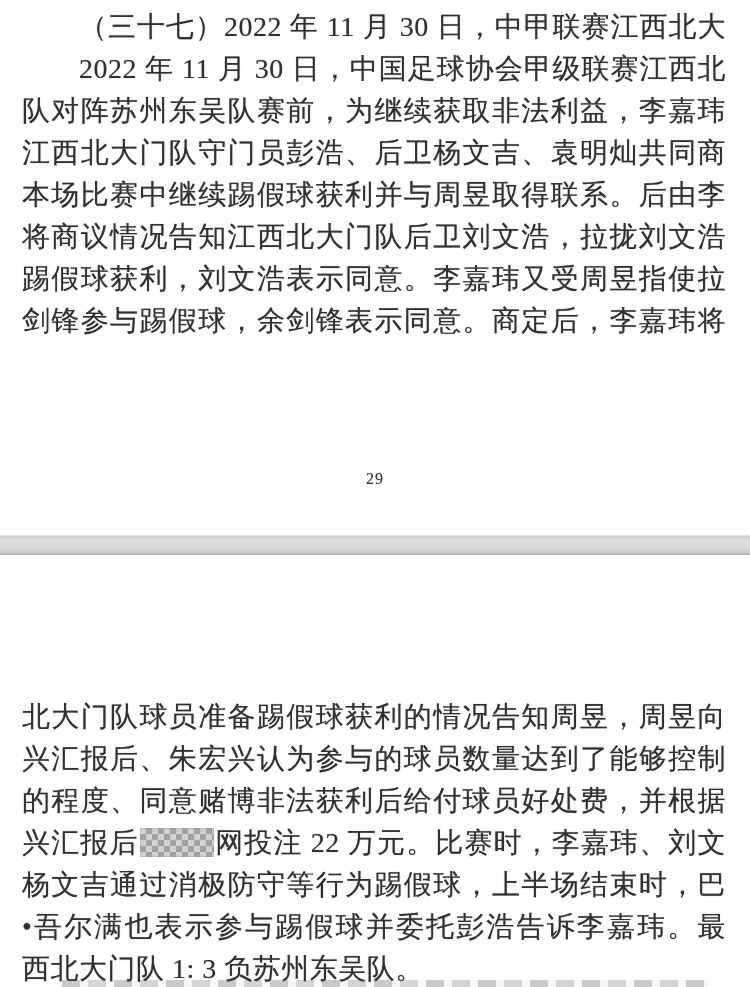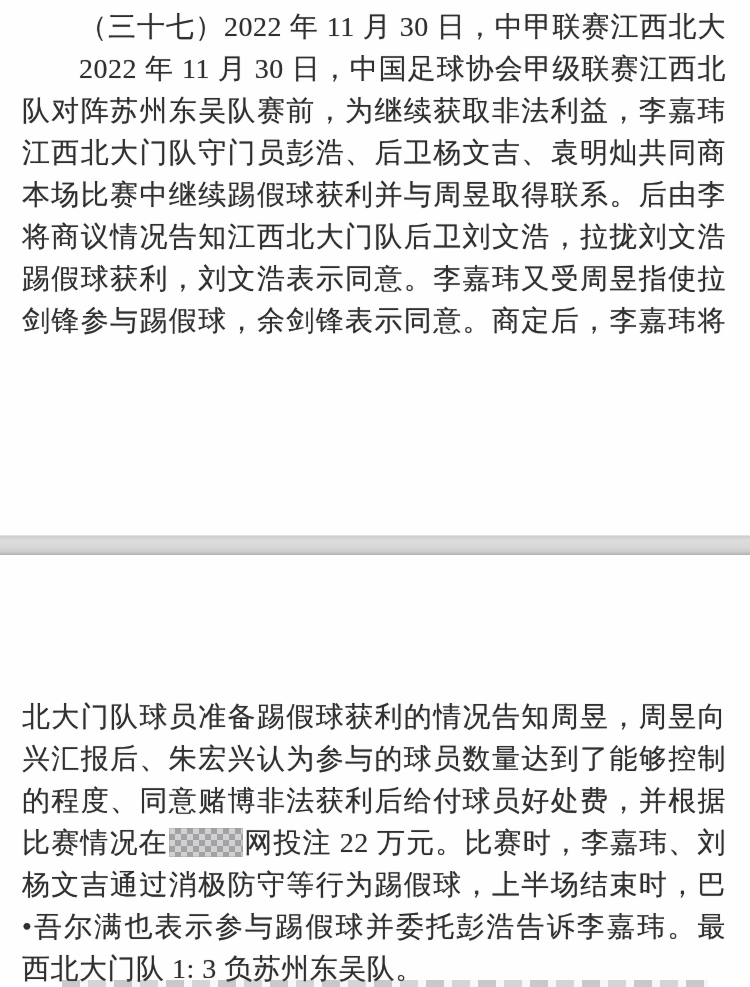--- a/index.html
+++ b/index.html
@@ -57,28 +57,29 @@
     <div class="ln just ind">（三十七）2022 年 11 月 30 日，中甲联赛江西北大门队</div>
     <div class="ln just ind">2022 年 11 月 30 日，中国足球协会甲级联赛江西北大门</div>
     <div class="ln just">队对阵苏州东吴队赛前，为继续获取非法利益，李嘉玮又和</div>
     <div class="ln just">江西北大门队守门员彭浩、后卫杨文吉、袁明灿共同商定在</div>
     <div class="ln just">本场比赛中继续踢假球获利并与周昱取得联系。后由李嘉玮</div>
     <div class="ln just">将商议情况告知江西北大门队后卫刘文浩，拉拢刘文浩参与</div>
     <div class="ln just">踢假球获利，刘文浩表示同意。李嘉玮又受周昱指使拉拢余</div>
     <div class="ln just">剑锋参与踢假球，余剑锋表示同意。商定后，李嘉玮将江西</div>
   </div>
 
+  <div class="pagenum">29</div>
 
   <div class="band"></div>
 
   <div class="textblock" style="top:696px;">
     <div class="ln just">北大门队球员准备踢假球获利的情况告知周昱，周昱向朱宏</div>
     <div class="ln just">兴汇报后、朱宏兴认为参与的球员数量达到了能够控制比赛</div>
     <div class="ln just">的程度、同意赌博非法获利后给付球员好处费，并根据操控</div>
-    <div class="ln just"><span>比赛情况在</span><span class="mosaic"></span><span>网投注 22 万元。比赛时，李嘉玮、刘文浩、</span></div>
+    <div class="ln just"><span>兴汇报后</span><span class="mosaic"></span><span>网投注 22 万元。比赛时，李嘉玮、刘文浩、</span></div>
     <div class="ln just">杨文吉通过消极防守等行为踢假球，上半场结束时，巴合江</div>
     <div class="ln just">•吾尔满也表示参与踢假球并委托彭浩告诉李嘉玮。最终，江</div>
     <div class="ln natural">西北大门队 1: 3 负苏州东吴队。</div>
   </div>
 
   <div class="cutoff"></div>
 
 </div>
 
 </body></html>

